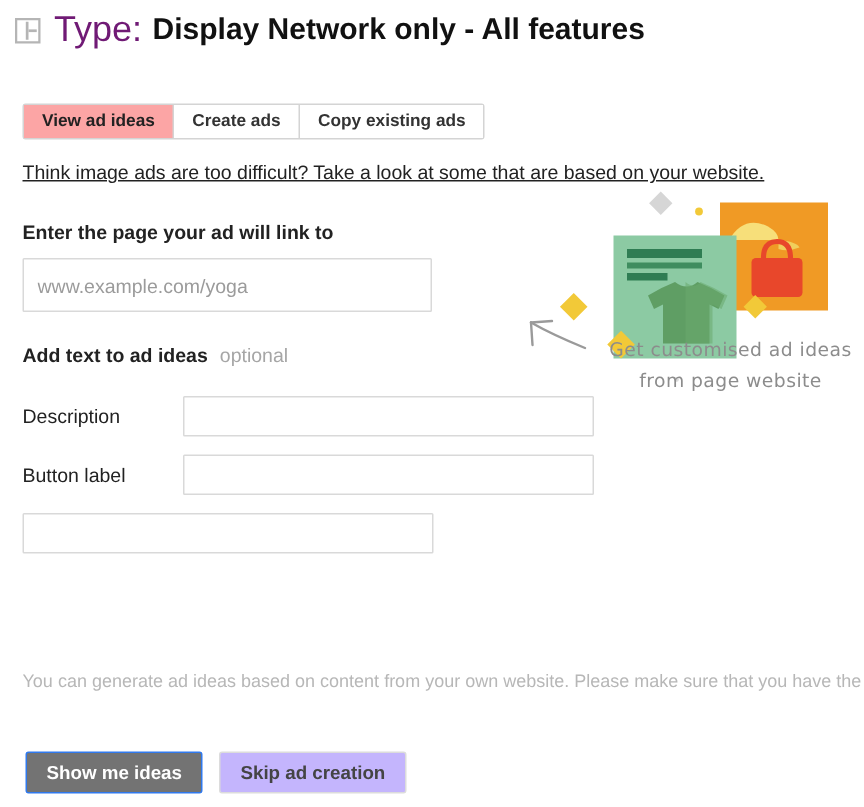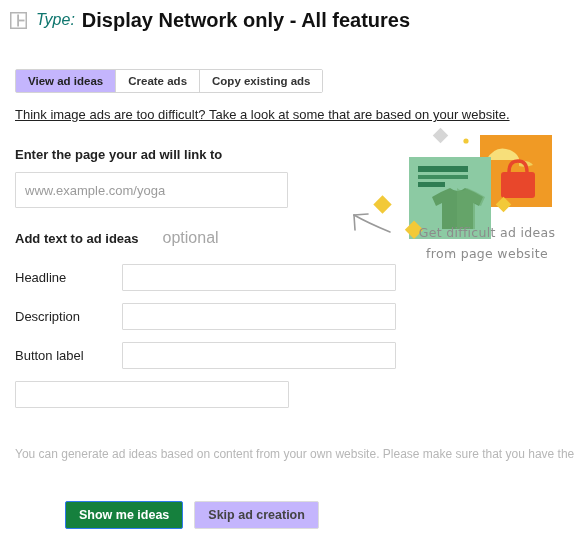--- a/index.html
+++ b/index.html
@@ -26,25 +26,24 @@
     height: 36px;
   }
   .type-icon {
     width: 17px;
     height: 17px;
     margin-right: 9px;
     flex: 0 0 auto;
     display: block;
   }
   .type-label {
-    font-size: 16px;
-    color: #0f766e;
+    font-size: 24px;
+    color: #701a75;
     font-weight: normal;
     letter-spacing: 0;
-    font-style: italic;
   }
   .type-value {
     font-size: 20px;
     color: #111;
     font-weight: bold;
     margin-left: 7px;
   }
 
   
   .tabs {
@@ -68,21 +67,21 @@
     font-weight: bold;
     color: #333;
     background: #fff;
     border-right: 1px solid #d4d4d4;
     cursor: pointer;
     white-space: nowrap;
     box-sizing: border-box;
   }
   .tab:last-child { border-right: none; }
   .tab.selected {
-    background: #c4b5fd;
+    background: #fca5a5;
     color: #222;
   }
 
   
   .intro {
     position: absolute;
     left: 15px;
     top: 107px;
     font-size: 13px;
     color: #222;
@@ -125,23 +124,23 @@
     top: 229px;
     display: flex;
     align-items: baseline;
   }
   .addtext-title {
     font-size: 13px;
     font-weight: bold;
     color: #222;
   }
   .addtext-optional {
-    font-size: 16px;
+    font-size: 13px;
     color: #a6a6a6;
-    margin-left: 24px;
+    margin-left: 8px;
   }
 
   
   .form {
     position: absolute;
     left: 15px;
     top: 258px;
     width: 385px;
   }
   .form-row {
@@ -239,24 +238,23 @@
     justify-content: center;
     padding: 0 13px;
     font-size: 12.5px;
     font-weight: bold;
     font-family: "Liberation Sans", sans-serif;
     border-radius: 2px;
     cursor: pointer;
     white-space: nowrap;
   }
   .btn-primary {
-    background: #15803d;
+    background: #737373;
     border: 1px solid #3079ed;
     color: #ffffff;
-    margin-left: 48px;
   }
   .btn-secondary {
     background: #c4b5fd;
     border: 1px solid #dcdcdc;
     color: #444444;
     margin-left: 11px;
   }
 </style>
 </head>
 <body>
@@ -282,26 +280,20 @@
 
 <div class="url-label">Enter the page your ad will link to</div>
 <input class="url-input" type="text" placeholder="www.example.com/yoga" style="">
 
 <div class="addtext-head">
   <span class="addtext-title">Add text to ad ideas</span>
   <span class="addtext-optional">optional</span>
 </div>
 
 <div class="form">
-  <div class="form-row">
-    <div class="form-label">
-      <span>Headline</span>
-    </div>
-    <input class="form-input" type="text" style="">
-  </div>
 
   <div class="form-row">
     <div class="form-label">
       <span>Description</span>
     </div>
     <input class="form-input" type="text" style="">
   </div>
 
   <div class="form-row">
     <div class="form-label">
@@ -362,21 +354,21 @@
   <circle cx="119" cy="131" r="1.6" fill="#dcdcdc"></circle>
 
   <g>
     <path d="M58 110 q-22 -9 -36 -17" fill="none" stroke="#9a9a9a" stroke-width="1.6" stroke-linecap="round"></path>
     <path d="M22 93 l1 15" fill="none" stroke="#9a9a9a" stroke-width="1.6" stroke-linecap="round"></path>
     <path d="M22 93 l14 -1" fill="none" stroke="#9a9a9a" stroke-width="1.6" stroke-linecap="round"></path>
   </g>
 </svg>
 
 <div class="hand-note">
-  <span>Get difficult ad ideas</span>
+  <span>Get customised ad ideas</span>
   <span class="line2">from page website</span>
 </div>
 
 <div class="disclaimer">You can generate ad ideas based on content from your own website. Please make sure that you have the legal right</div>
 
 <div class="footer">
   <div class="btn btn-primary">Show me ideas</div>
   <div class="btn btn-secondary">Skip ad creation</div>
 </div>
 

